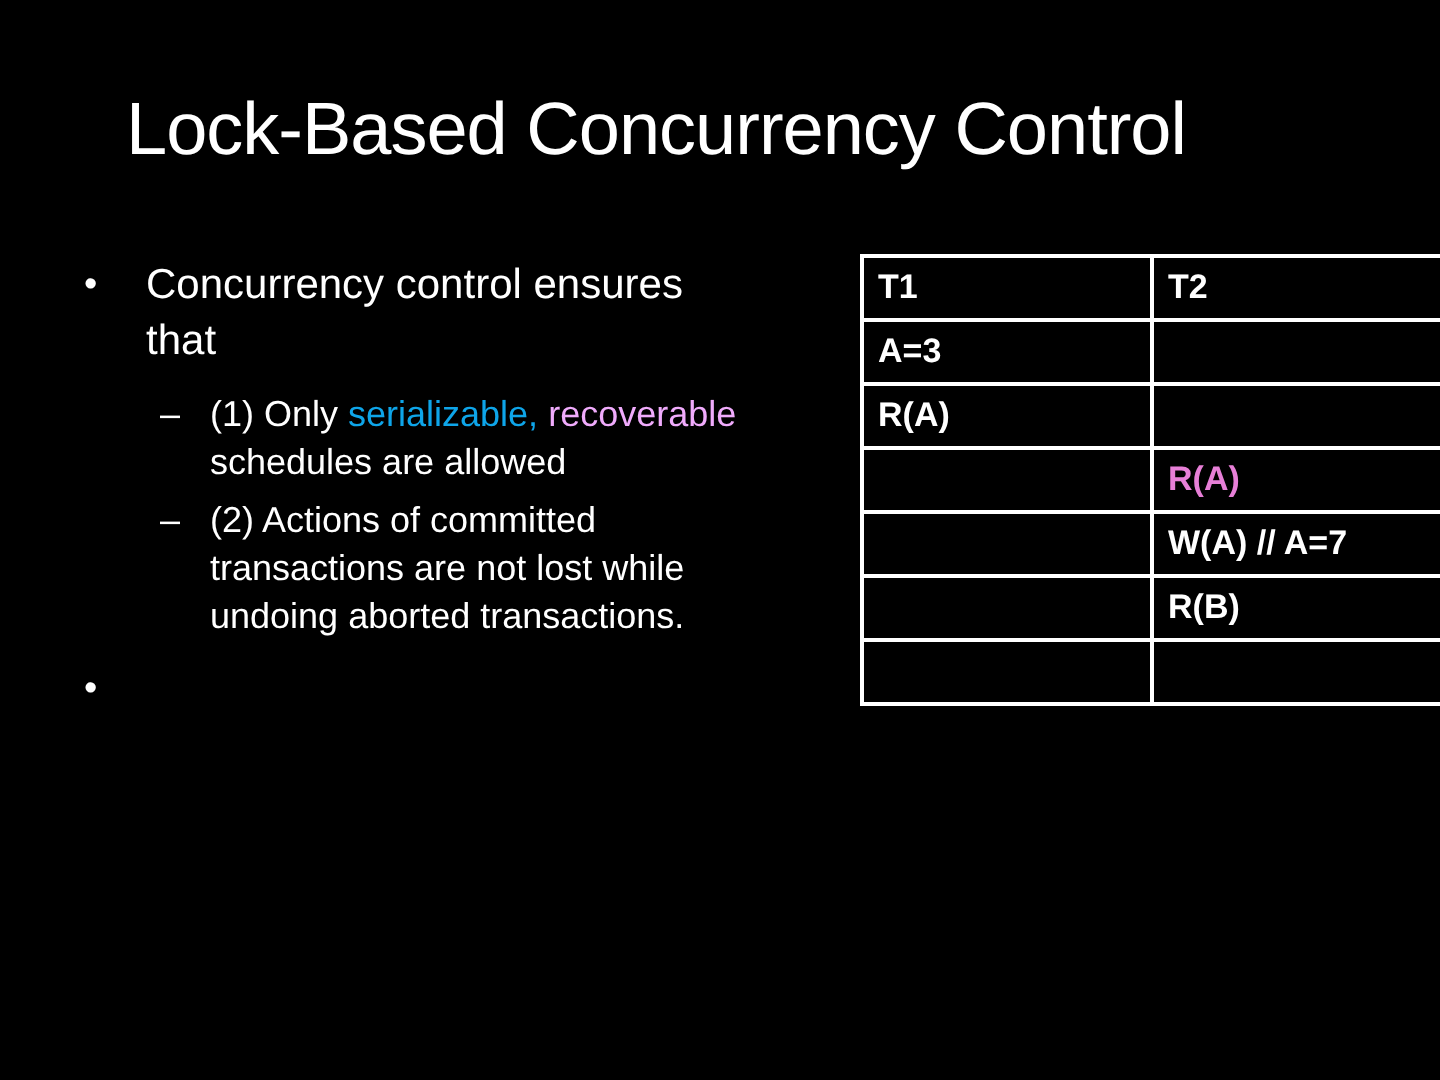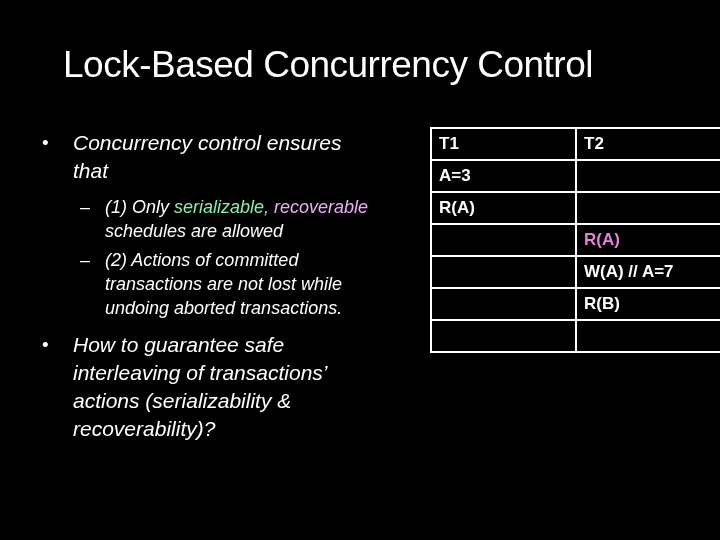--- a/index.html
+++ b/index.html
@@ -28,21 +28,21 @@
     line-height: 1.15;
   }
   .content {
     position: absolute;
     left: 42px;
     top: 129px;
     width: 380px;
     color: #ffffff;
   }
   .li { display: flex; align-items: flex-start; }
-  .li .txt { white-space: pre-line; font-style: italic; }
+  .li .txt { white-space: pre-line; }
   .l1 { font-size: 21px; line-height: 28px; }
   .l1 .marker {
     display: inline-block;
     width: 31px;
     flex: 0 0 31px;
     font-size: 19px;
   }
   .l2 {
     font-size: 18px;
     line-height: 24px;
@@ -87,37 +87,33 @@
 <div class="content">
 
   <div class="li l1">
       <span class="marker">•</span>
       <span class="txt">Concurrency control ensures
 that</span>
     </div>
 
   <div class="li l2 sub1">
       <span class="marker">–</span>
-      <span class="txt"><span>(1) Only </span><span style="color: #86efac;">serializable,</span><span> </span><span style="color: #f0abfc;">recoverable</span><span>
+      <span class="txt"><span>(1) Only </span><span style="color: #0ea5e9;">serializable,</span><span> </span><span style="color: #f0abfc;">recoverable</span><span>
 schedules are allowed</span></span>
     </div>
 
   <div class="li l2 sub2">
       <span class="marker">–</span>
       <span class="txt">(2) Actions of committed
 transactions are not lost while
 undoing aborted transactions.</span>
     </div>
 
   <div class="li l1 b2">
       <span class="marker">•</span>
-      <span class="txt">How to guarantee safe
-interleaving of transactions’
-actions (serializability &amp;
-recoverability)?</span>
     </div>
 
 </div>
 
 <table class="sched-table">
   <thead>
     <tr>
       <th>T1</th>
       <th>T2</th>
     </tr>

